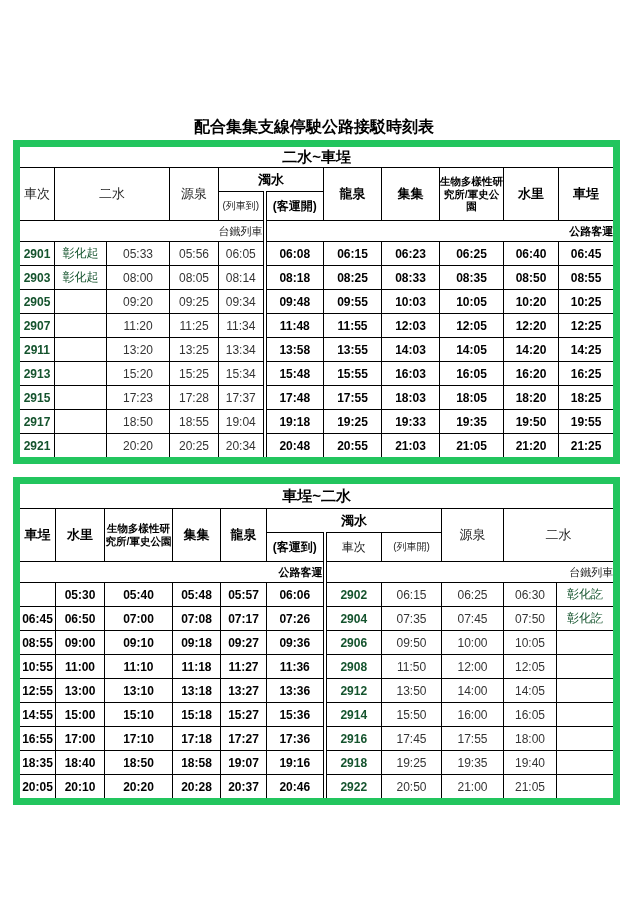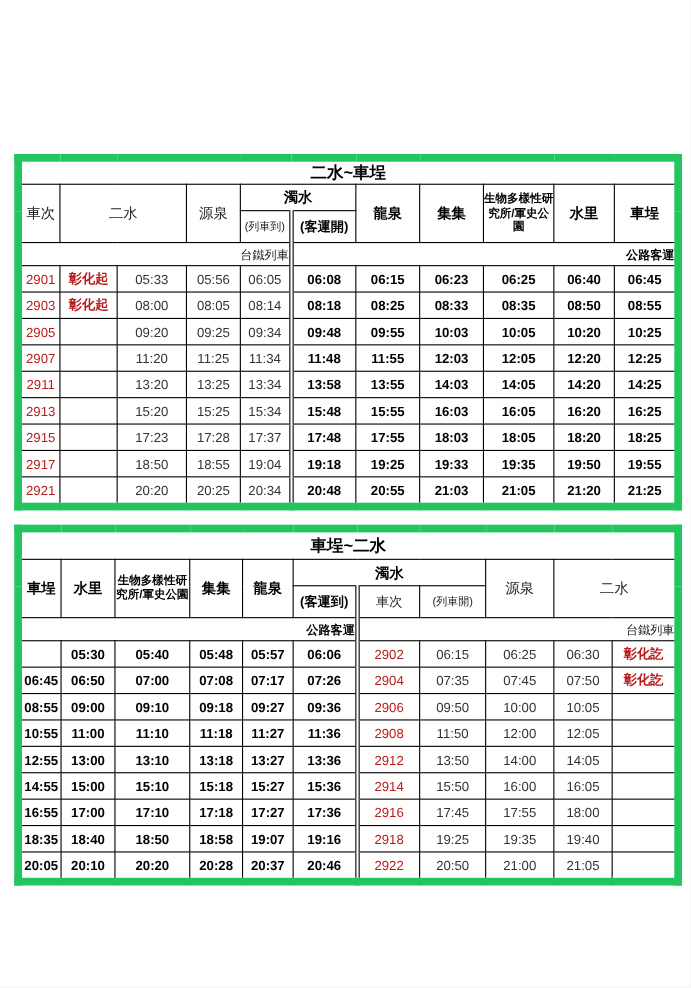--- a/index.html
+++ b/index.html
@@ -33,29 +33,30 @@
   .h-reg  { font-weight:normal; color:#222; }
   .h-bio  {
     font-size:10.5px; font-weight:bold; line-height:1.2;
     white-space:normal !important; padding:0 1px;
   }
   .h-small-reg  { font-size:10px; font-weight:normal; color:#222; }
   .h-small-bold { font-size:12px; font-weight:bold; color:#000; }
   .tt tbody td { height:23px; font-size:12px; }
   .c-bus     { font-weight:bold; color:#000; }
   .c-train   { font-weight:normal; color:#333; font-size:11.5px; }
-  .c-trainno { font-weight:normal; color:#b91c1c; font-size:11.5px; }
-  .c-note    { font-weight:bold; color:#b91c1c; font-size:11px; }
+  .c-trainno { font-weight:bold; color:#14532d; font-size:11.5px; }
+  .c-note    { font-weight:normal; color:#14532d; font-size:11px; }
   .c-dbl     { border-left:4px double #000 !important; }
 </style>
 </head>
 <body>
 
 <div class="page">
 
+  <div class="page-title">配合集集支線停駛公路接駁時刻表</div>
 
   <table class="tt" id="t1">
     <colgroup>
       <col style="width:38px">
         <col style="width:52px">
         <col style="width:63px">
       <col style="width:49px">
         <col style="width:46px">
         <col style="width:59px">
       <col style="width:58px">

